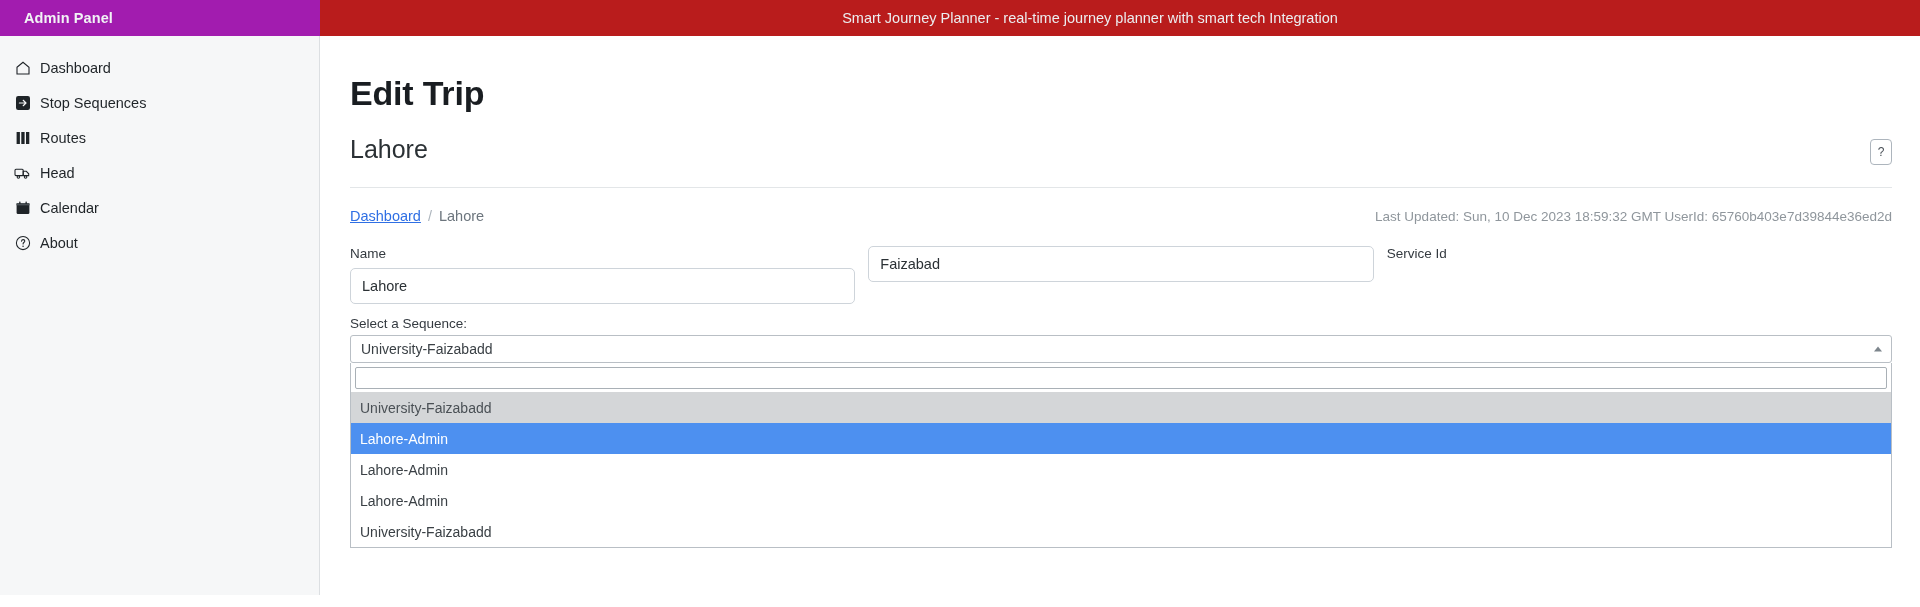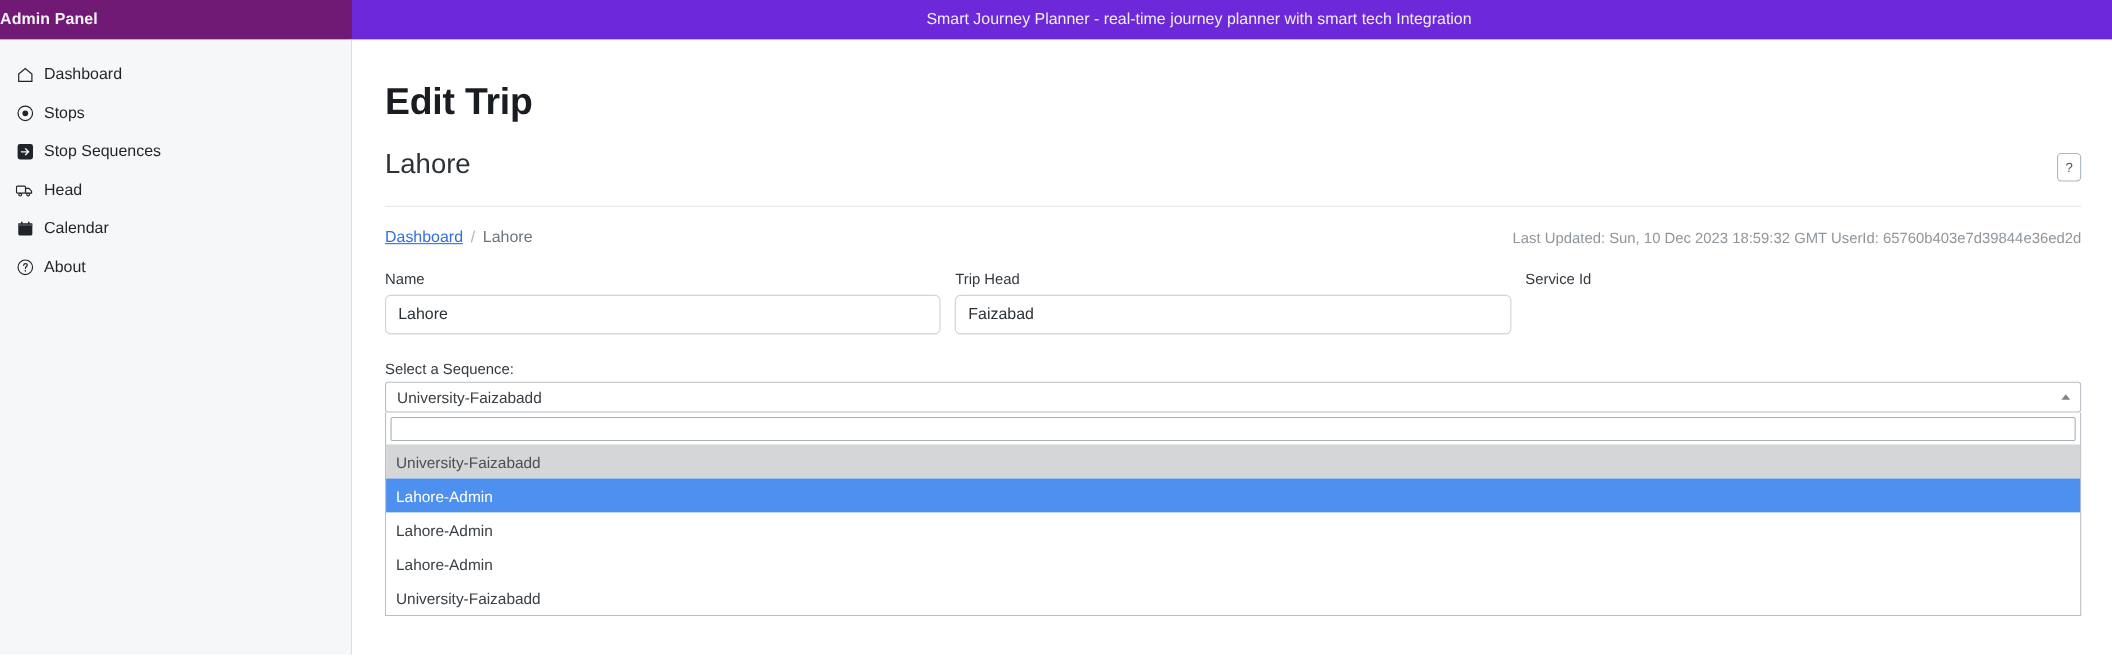--- a/index.html
+++ b/index.html
@@ -13,31 +13,31 @@
   }
 
   
   .topbar {
     position: absolute; top: 0; left: 0;
     width: 1920px; height: 36px;
     display: flex;
   }
   .topbar-brand {
     width: 320px; height: 36px;
-    background: #701a75;
+    background: #a21caf;
     color: #f1f3f5;
     display: flex; align-items: center;
-    padding-left: 0;
+    padding-left: 24px;
     font-size: 14.5px;
     font-weight: 600;
     letter-spacing: .1px;
   }
   .topbar-title {
     flex: 1; height: 36px;
-    background: #6d28d9;
+    background: #b91c1c;
     color: #eceef0;
     display: flex; align-items: center; justify-content: center;
     font-size: 14.5px;
     font-weight: 400;
     padding-right: 60px;
   }
 
   
   .sidebar {
     position: absolute;
@@ -165,21 +165,21 @@
     border-radius: 5px;
     background: #ffffff;
     padding: 0 11px;
     font-size: 14.5px;
     color: #2b3135;
     font-family: "Liberation Sans", sans-serif;
     outline: none;
   }
 
   
-  .select-block { margin-top: 24px; position: relative; }
+  .select-block { margin-top: 12px; position: relative; }
   .select-label {
     display: block;
     font-size: 13.5px;
     color: #343a40;
     margin-bottom: 4px;
   }
   .select-control {
     width: 100%;
     height: 28px;
     border: 1px solid #b9bfc5;
@@ -247,40 +247,41 @@
 
   <div class="nav-item">
     <span class="nav-icon">
       <svg width="16" height="16" viewBox="0 0 16 16" fill="none" stroke="currentColor" stroke-width="1.1">
         <path d="M2 7.2 8 2.3l6 4.9V14H2V7.2Z"></path>
       </svg>
     </span>
     <span class="nav-label">Dashboard</span>
   </div>
 
-  <div class="nav-item">
-    <span class="nav-icon">
-      <svg width="16" height="16" viewBox="0 0 16 16">
-        <circle cx="8" cy="8" r="6.6" fill="none" stroke="currentColor" stroke-width="1.1"></circle>
-        <circle cx="8" cy="8" r="2.6" fill="currentColor"></circle>
-      </svg>
-    </span>
-    <span class="nav-label">Stops</span>
-  </div>
 
   <div class="nav-item">
     <span class="nav-icon">
       <svg width="16" height="16" viewBox="0 0 16 16">
         <rect x="1" y="1" width="14" height="14" rx="2.2" fill="currentColor"></rect>
         <path d="M4.4 8h6.3M8.2 5.3 11 8l-2.8 2.7" fill="none" stroke="#f6f7f8" stroke-width="1.2" stroke-linecap="round" stroke-linejoin="round"></path>
       </svg>
     </span>
     <span class="nav-label">Stop Sequences</span>
   </div>
 
+  <div class="nav-item">
+    <span class="nav-icon">
+      <svg width="16" height="16" viewBox="0 0 16 16">
+        <rect x="1.6" y="2" width="3.3" height="12" fill="currentColor"></rect>
+        <rect x="6.3" y="2" width="3.3" height="12" fill="currentColor"></rect>
+        <rect x="11" y="2" width="3.3" height="12" fill="currentColor"></rect>
+      </svg>
+    </span>
+    <span class="nav-label">Routes</span>
+  </div>
 
   <div class="nav-item">
     <span class="nav-icon">
       <svg width="17" height="16" viewBox="0 0 17 16" fill="none" stroke="currentColor" stroke-width="1.05">
         <rect x="1" y="4.2" width="8.2" height="6.4" rx="1"></rect>
         <path d="M9.2 6.3h3.1l2.4 2.5v1.8H9.2z"></path>
         <circle cx="4.4" cy="11.9" r="1.25"></circle>
         <circle cx="11.6" cy="11.9" r="1.25"></circle>
       </svg>
     </span>
@@ -333,21 +334,20 @@
   </div>
 
   <div class="form-row">
 
     <div class="field">
       <label class="field-label">Name</label>
       <input class="field-input" type="text" value="Lahore" style="">
     </div>
 
     <div class="field">
-      <label class="field-label">Trip Head</label>
       <input class="field-input" type="text" value="Faizabad" style="">
     </div>
 
     <div class="field">
       <label class="field-label">Service Id</label>
     </div>
 
   </div>
 
   <div class="select-block">

